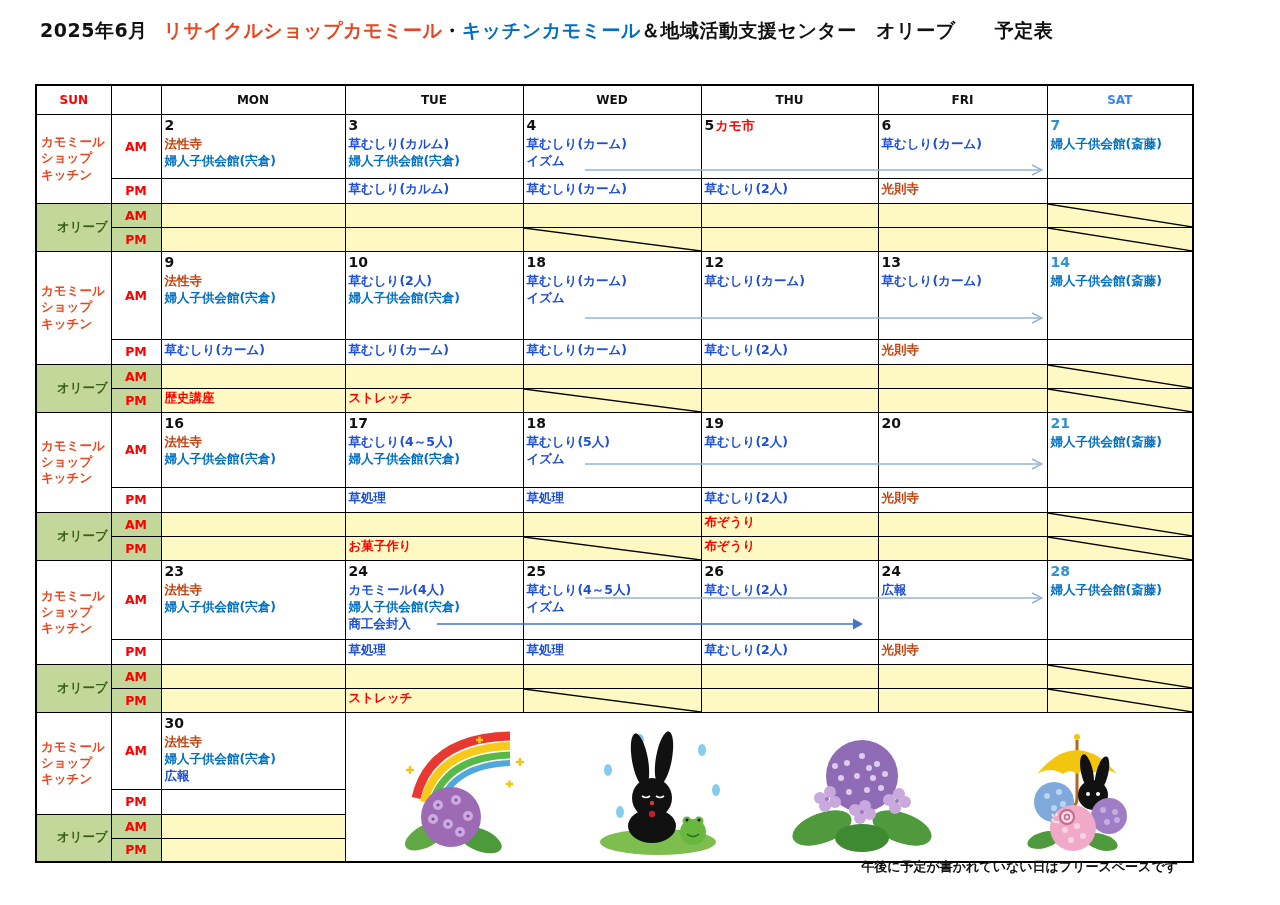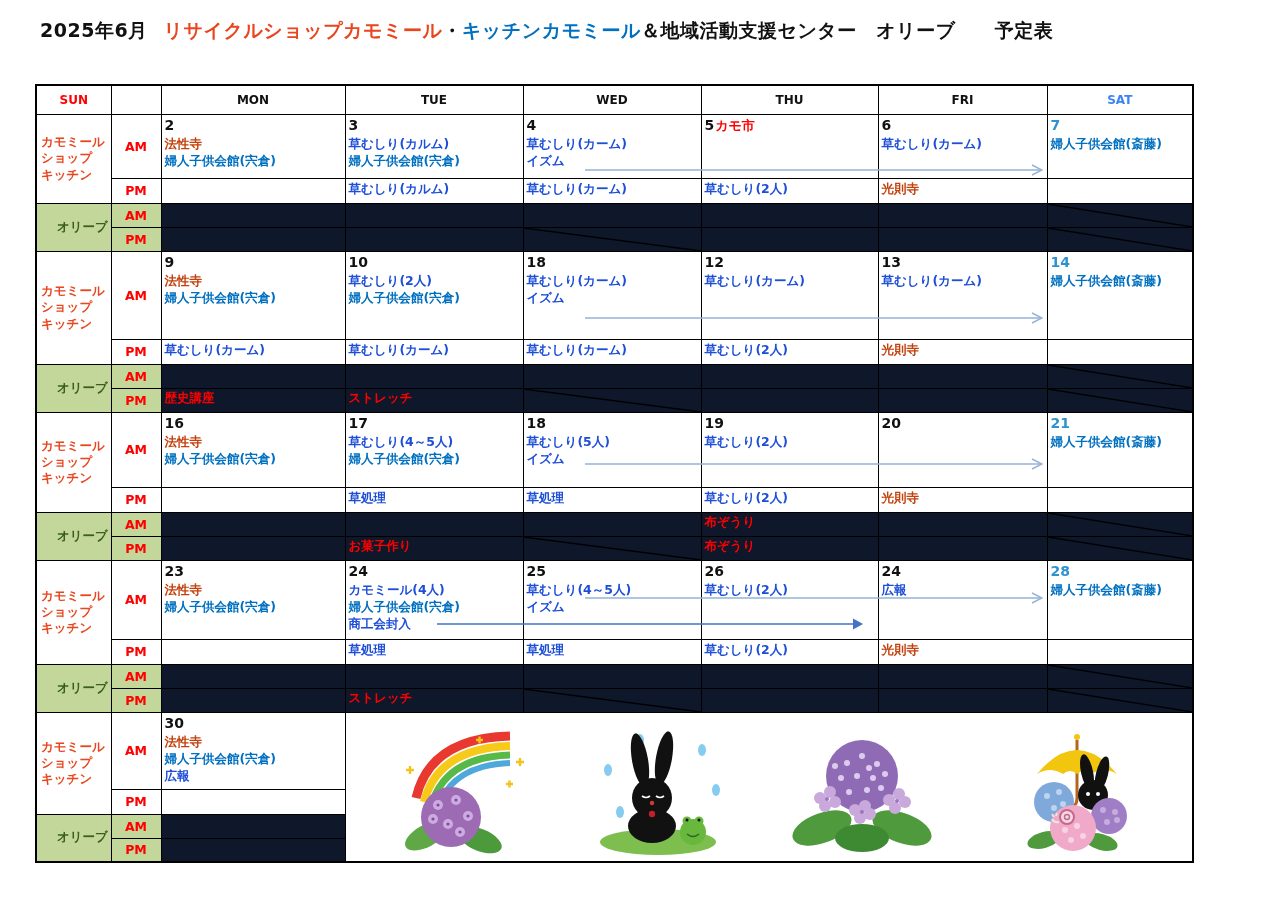--- a/index.html
+++ b/index.html
@@ -34,21 +34,21 @@
   .day{background:#fff;font-size:12.5px;padding-top:1px;}
   .dateline{font-size:14px;line-height:19px;color:#111;white-space:nowrap;}
   .dateline.blue .datenum{color:#2E92D0;}
   .datenote{color:#FF0000;margin-left:1px;font-size:13px;}
   .ev{line-height:17px;font-size:12.5px;white-space:nowrap;position:relative;}
   .ev-purple{color:#c2410c;}
   .ev-blue{color:#0070C0;}
   .ev-red{color:#FF0000;}
   .ev-black{color:#1d4ed8;}
 
-  .olive-cell{background:#0f172a;position:relative;font-size:12.5px;}
+  .olive-cell{background:#fef9c3;position:relative;font-size:12.5px;}
   .diag-svg{position:absolute;left:0;top:0;width:100%;height:100%;display:block;}
 
   .illust-cell{background:#fff;vertical-align:middle;}
   .illust-row{display:flex;justify-content:space-around;align-items:flex-end;padding:2px 14px;}
 
   .arrow{position:absolute;z-index:3;pointer-events:none;}
 
   .footnote{position:absolute;top:858px;right:102px;font-size:13px;white-space:nowrap;}
 </style>
 </head>
@@ -582,20 +582,21 @@
             <td class="olive-cell"></td>
           </tr>
           <tr style="height:24px">
             <td class="ampm olive">PM</td>
             <td class="olive-cell"></td>
           </tr>
         </tbody>
       </table>
     </div>
 
+  <div class="footnote">午後に予定が書かれていない日はフリースペースです</div>
 <div class="arrow" style="left: 585px; top: 162px;"><svg width="458" height="14">
         <line x1="0" y1="7" x2="456" y2="7" stroke="#95B3D7" stroke-width="1.4"></line>
         <path d="M 447 2 L 457 7 L 447 12" fill="none" stroke="#95B3D7" stroke-width="1.4"></path>
       </svg></div>
     <div class="arrow" style="left: 585px; top: 310px;"><svg width="458" height="14">
         <line x1="0" y1="7" x2="456" y2="7" stroke="#95B3D7" stroke-width="1.4"></line>
         <path d="M 447 2 L 457 7 L 447 12" fill="none" stroke="#95B3D7" stroke-width="1.4"></path>
       </svg></div>
     <div class="arrow" style="left: 585px; top: 456px;"><svg width="458" height="14">
         <line x1="0" y1="7" x2="456" y2="7" stroke="#95B3D7" stroke-width="1.4"></line>

